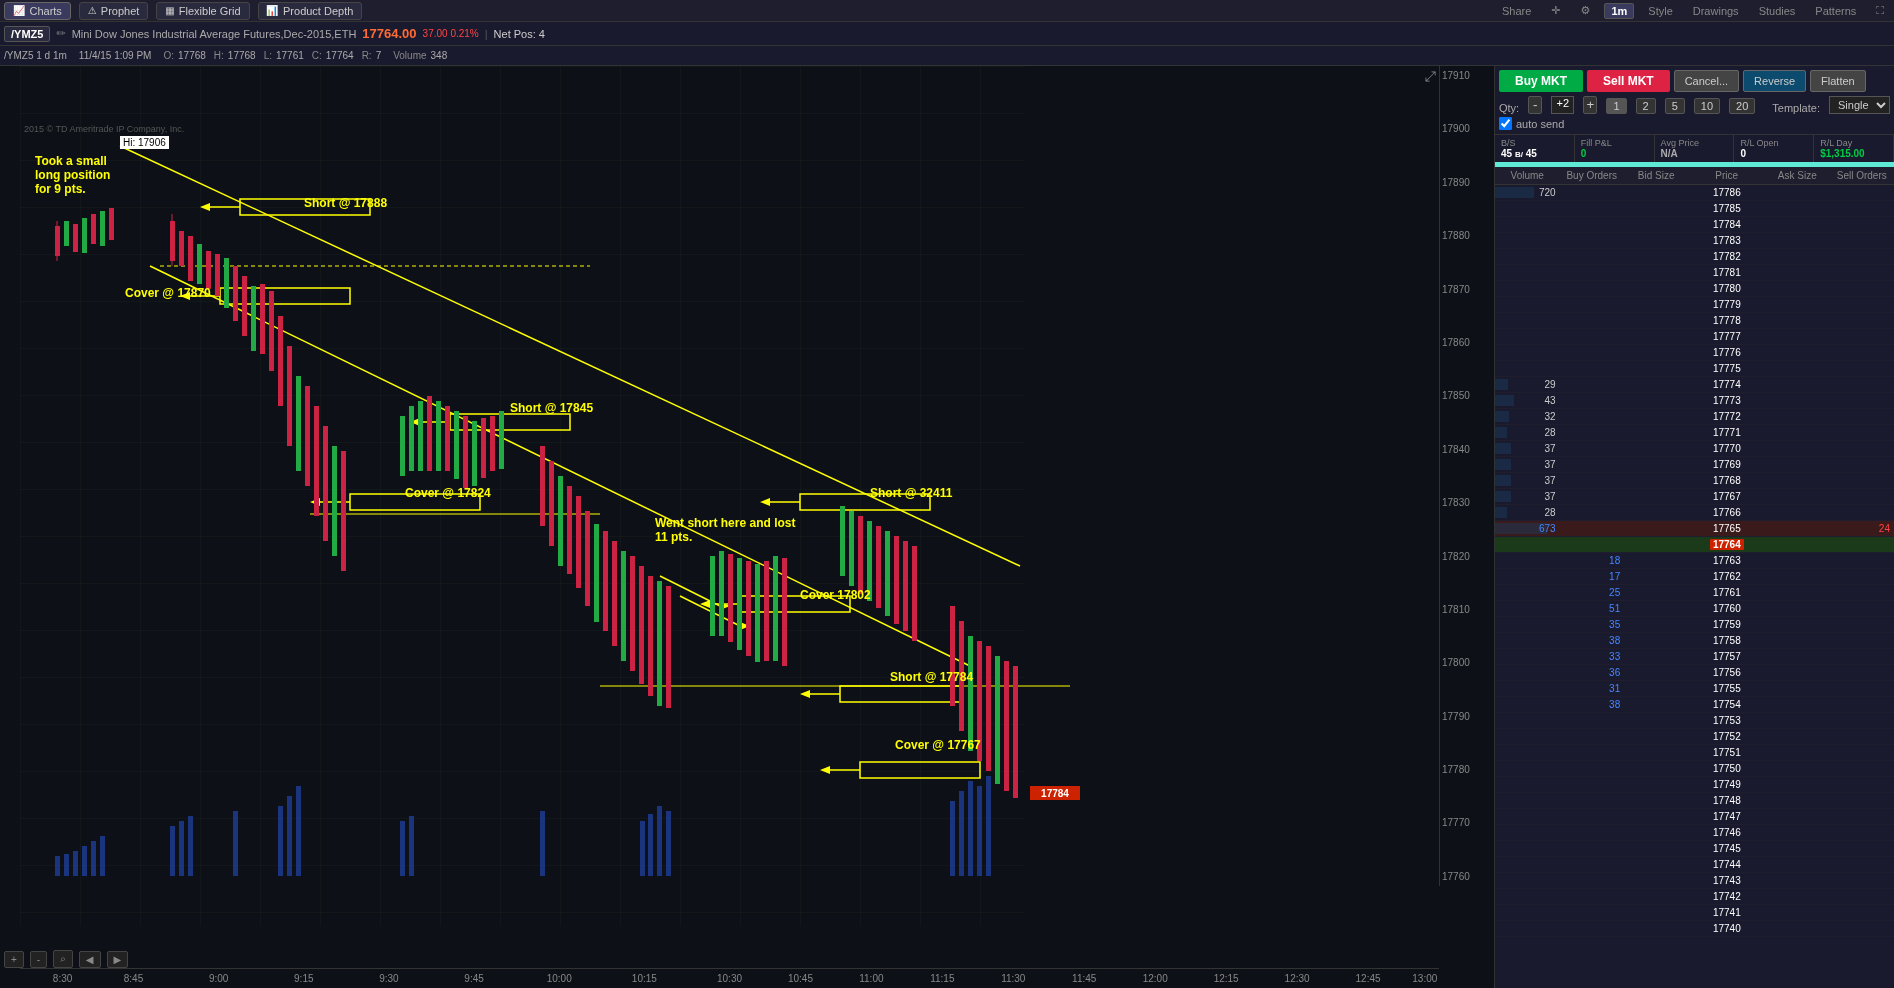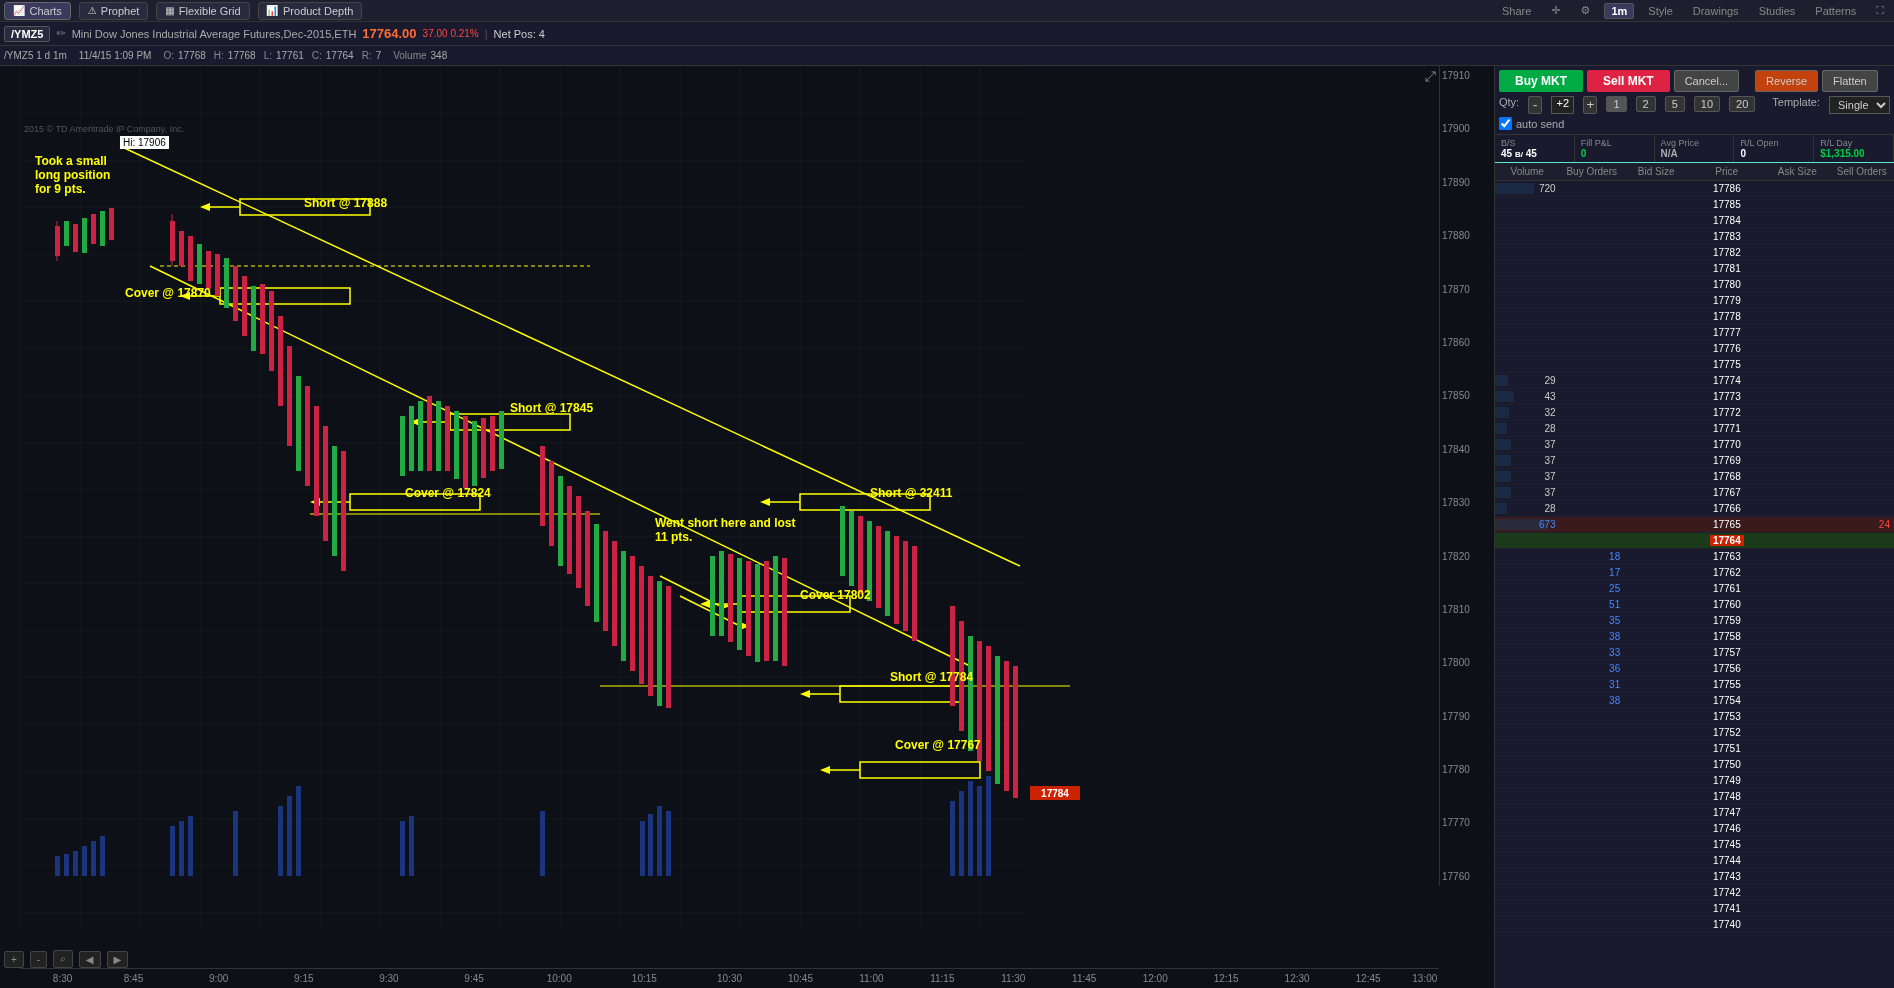--- a/index.html
+++ b/index.html
@@ -30,34 +30,34 @@
 
     
     #right-panel { width: 400px; background: #1a1a2e; border-left: 1px solid #333; display: flex; flex-direction: column; }
 
     
     #order-entry { border-bottom: 1px solid #333; padding: 4px; }
     .btn-row { display: flex; gap: 4px; margin-bottom: 4px; align-items: center; }
     .btn-buy { background: #00aa44; color: #fff; border: none; padding: 4px 16px; border-radius: 2px; cursor: pointer; font-weight: bold; font-size: 12px; }
     .btn-sell { background: #dd2244; color: #fff; border: none; padding: 4px 16px; border-radius: 2px; cursor: pointer; font-weight: bold; font-size: 12px; }
     .btn-cancel { background: #444; color: #ccc; border: 1px solid #666; padding: 4px 10px; border-radius: 2px; cursor: pointer; font-size: 11px; }
-    .btn-reverse { background: #c2410c; color: #ccc; border: 1px solid #666; padding: 4px 10px; border-radius: 2px; cursor: pointer; font-size: 11px; margin-left: 12px; }
+    .btn-reverse { background: #0c4a6e; color: #ccc; border: 1px solid #666; padding: 4px 10px; border-radius: 2px; cursor: pointer; font-size: 11px; }
     .btn-flatten { background: #444; color: #ccc; border: 1px solid #666; padding: 4px 10px; border-radius: 2px; cursor: pointer; font-size: 11px; }
-    .qty-row { display: flex; align-items: flex-start; gap: 9px; font-size: 11px; }
+    .qty-row { display: flex; align-items: flex-end; gap: 9px; font-size: 11px; }
     .qty-label { color: #aaa; }
     .qty-minus, .qty-plus { background: #333; border: 1px solid #555; color: #ccc; width: 18px; height: 18px; cursor: pointer; text-align: center; line-height: 16px; border-radius: 2px; }
     .qty-value { background: #222; border: 1px solid #555; color: #fff; width: 30px; height: 18px; text-align: center; font-size: 11px; }
     .qty-btn { background: #333; border: 1px solid #555; color: #ccc; padding: 1px 6px; cursor: pointer; border-radius: 2px; font-size: 11px; }
     .qty-btn.active { background: #555; }
     .template-label { color: #aaa; margin-left: 8px; }
     .template-select { background: #222; border: 1px solid #555; color: #ccc; padding: 1px 4px; font-size: 11px; }
     .auto-send { display: flex; align-items: center; gap: 4px; font-size: 11px; color: #aaa; margin-top: 3px; }
 
     
-    #position-info { display: flex; border-bottom: 1px solid #5eead4; font-size: 10px; }
+    #position-info { display: flex; border-bottom: 5px solid #5eead4; font-size: 10px; }
     .pos-col { flex: 1; padding: 3px 6px; border-right: 1px solid #333; }
     .pos-label { color: #888; font-size: 9px; }
     .pos-value { color: #fff; font-weight: bold; }
     .pos-value.green { color: #00cc44; }
     .pos-value.na { color: #aaa; }
     .pos-value.profit { color: #00cc44; }
 
     
     #order-book { flex: 1; overflow: hidden; font-size: 10px; }
     #order-book-header { display: flex; background: #1e1e2e; border-bottom: 1px solid #333; padding: 2px 0; }

